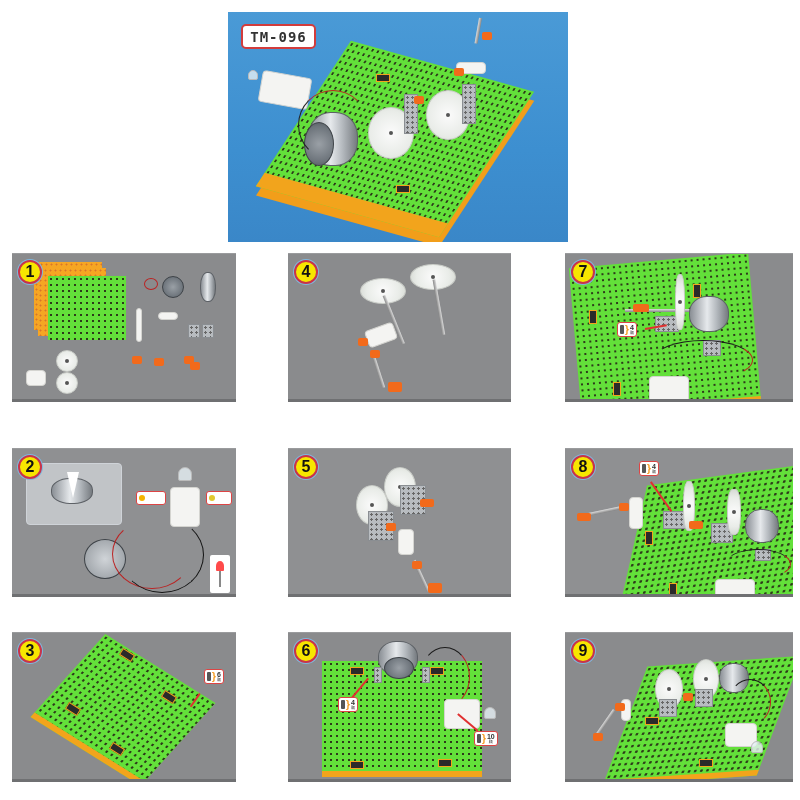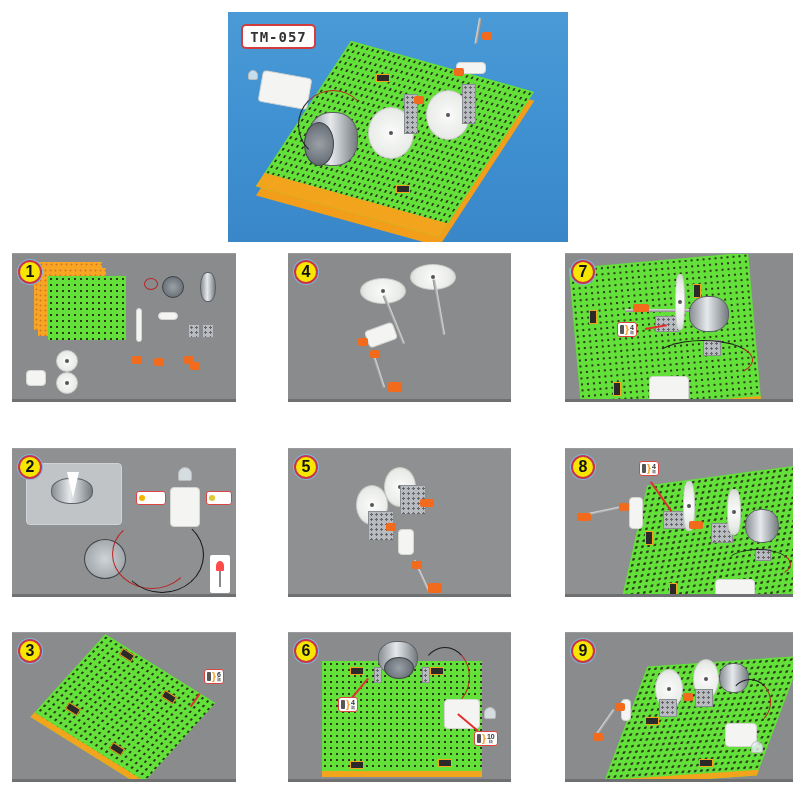--- a/index.html
+++ b/index.html
@@ -59,21 +59,21 @@
     .label-card .qty { display: flex; flex-direction: column; align-items: center; font-weight: bold; }
     .label-card .qty small { font-size: 4px; font-weight: normal; }
     .arrow { position: absolute; height: 1.5px; background: #e03030; transform-origin: left center; z-index: 3; }
     .inset { position: absolute; background: rgba(235,238,242,0.55); border: 1px solid #cfd3d8; border-radius: 4px; }
     .led-card { position: absolute; background: #fff; border-radius: 2px; }
   </style>
 </head>
 <body>
 
 <div class="hero">
-  <div class="model-tag">TM-057</div>
+  <div class="model-tag">TM-096</div>
   <div class="board" style="left:62px; top:52px; width:210px; height:150px; transform: skewX(-22deg) rotate(14deg); border-bottom-width:14px; box-shadow: 6px 8px 0 #f29e1a;"></div>
   <div class="slot" style="left:80px; top:128px;"></div>
   <div class="slot" style="left:168px; top:173px;"></div>
   <div class="slot" style="left:148px; top:62px;"></div>
   <div class="white-block" style="left:32px; top:62px; width:50px; height:32px; transform: rotate(10deg);"></div>
   <div class="led" style="left:20px; top:58px;"></div>
   <div class="motor" style="left:80px; top:100px; width:50px; height:54px;"></div>
   <div class="motor-face" style="left:76px; top:110px; width:30px; height:44px;"></div>
   <div class="disk" style="left:140px; top:95px; width:46px; height:52px;"></div>
   <div class="disk" style="left:198px; top:78px; width:44px; height:50px;"></div>

